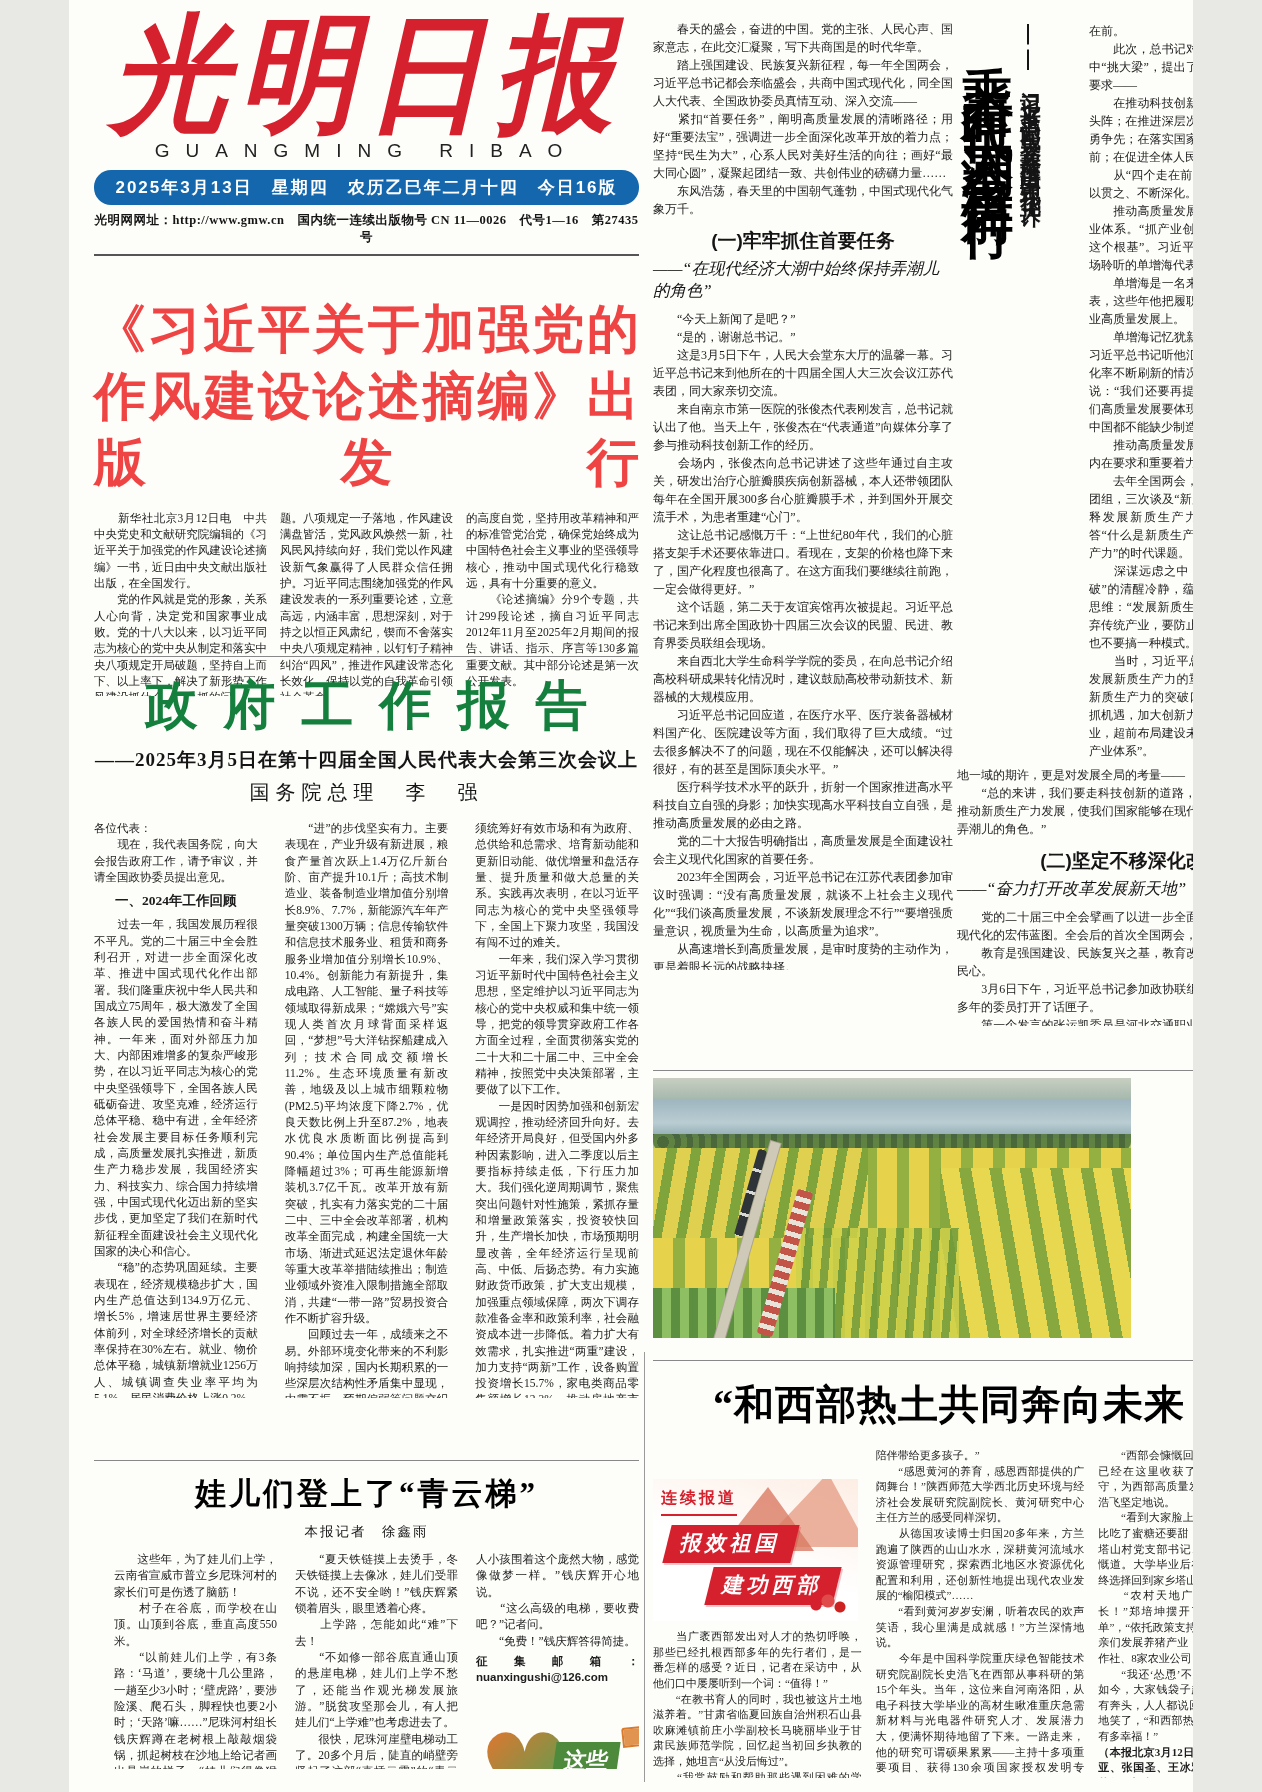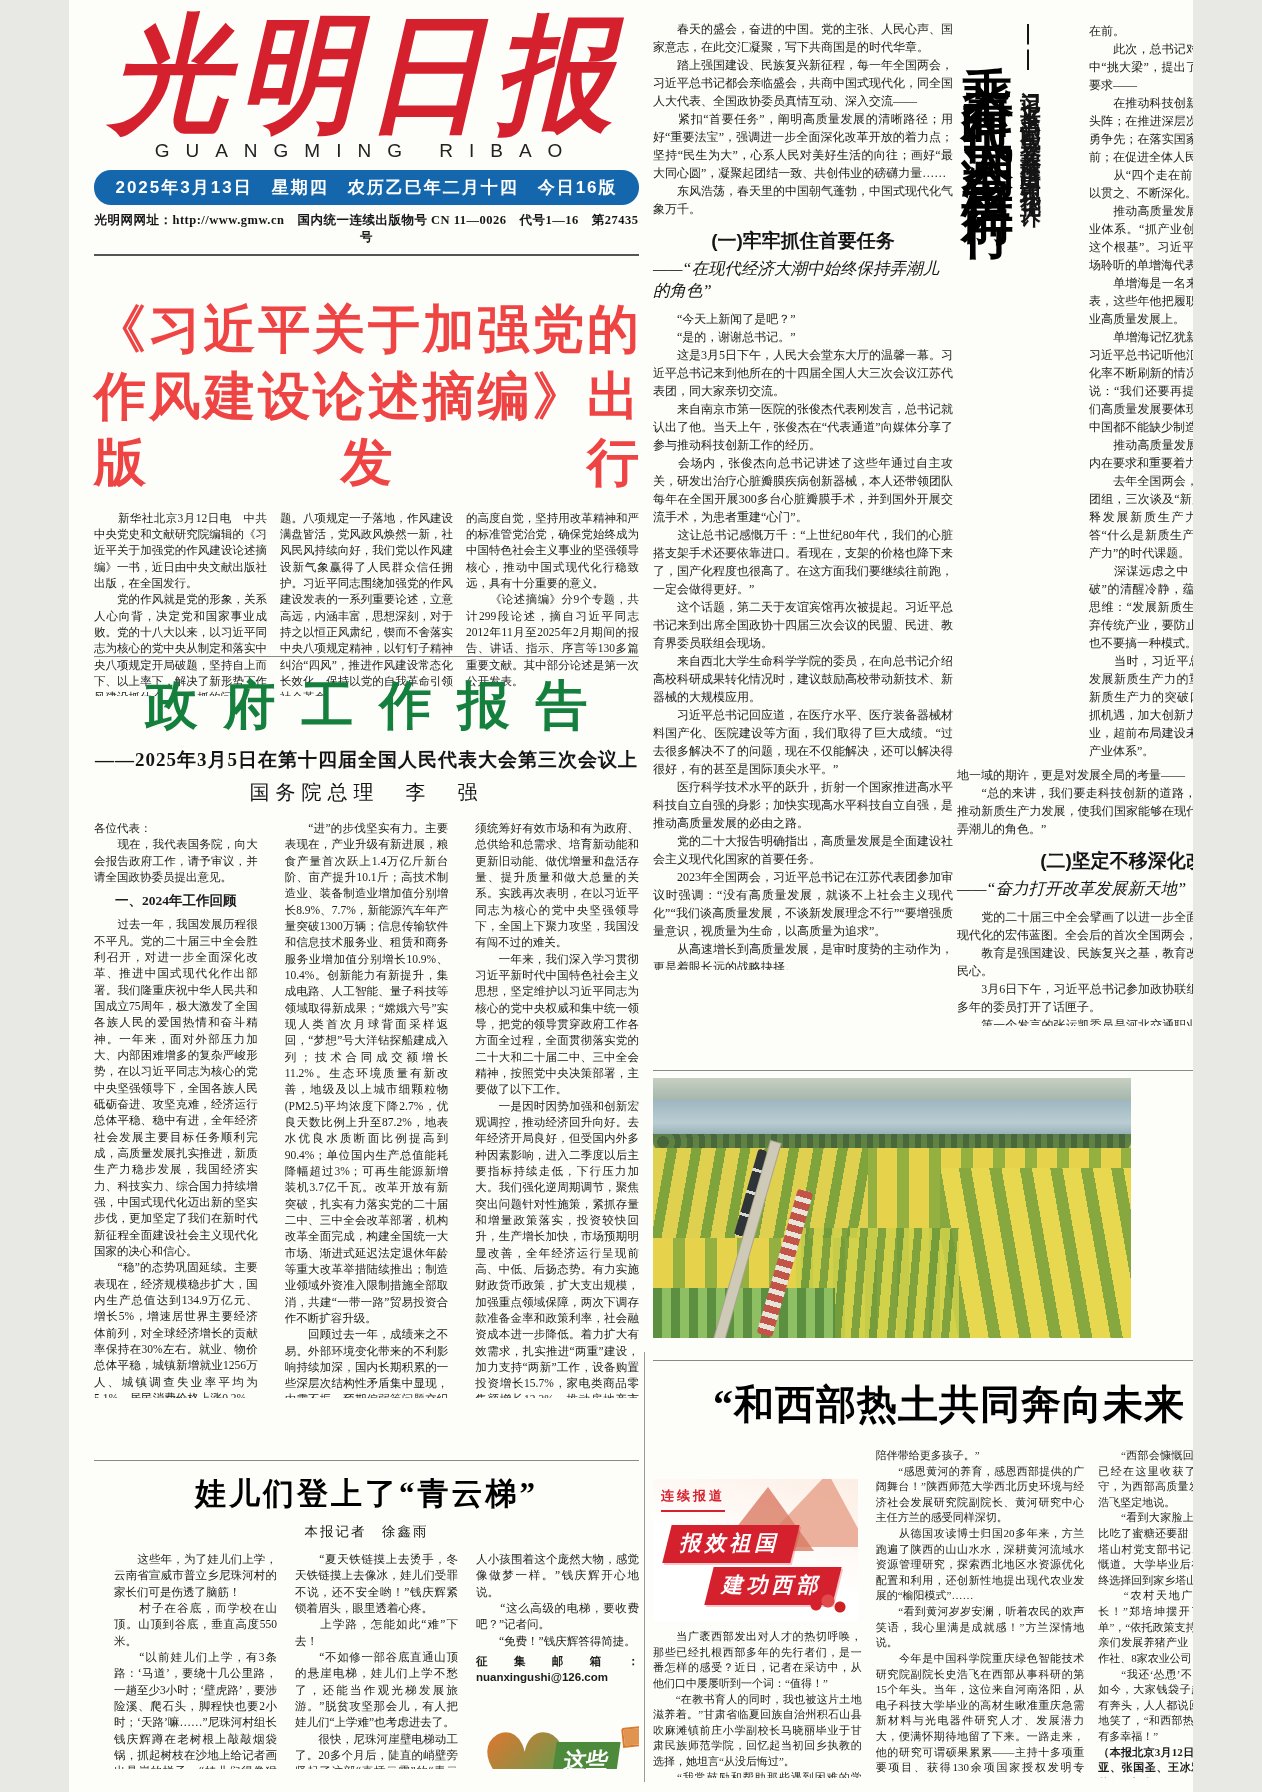--- a/index.html
+++ b/index.html
@@ -119,21 +119,21 @@
   
   .badge{position:relative;width:205px;height:142px;margin-bottom:8px;
       background:linear-gradient(200deg,#fdeee4 0%,#fff 55%);overflow:hidden;}
   .badge-mt1{position:absolute;right:-10px;top:-6px;width:0;height:0;
       border-left:70px solid transparent;border-right:40px solid transparent;
       border-bottom:74px solid #e8a58d;opacity:.85;}
   .badge-mt2{position:absolute;right:44px;top:8px;width:0;height:0;
       border-left:50px solid transparent;border-right:46px solid transparent;
       border-bottom:64px solid #d97b63;opacity:.8;}
   .badge-tag{position:absolute;left:8px;top:8px;color:#d5212e;font-weight:900;
-      font-family:"Liberation Sans",sans-serif;font-size:13px;letter-spacing:3px;
+      font-family:"Liberation Sans",sans-serif;font-size:16px;letter-spacing:3px;
       border-bottom:2.5px solid #d5212e;padding-bottom:4px;}
   .badge-r1,.badge-r2{position:absolute;background:#d5212e;color:#fff;font-weight:900;
       font-size:21px;letter-spacing:4px;padding:4px 14px;transform:skew(-14deg);
       font-family:"Liberation Serif",serif;box-shadow:2px 2px 0 rgba(213,33,46,.25);}
   .badge-r1{left:14px;top:46px;}
   .badge-r2{left:56px;top:88px;}
   .badge-fl{position:absolute;right:10px;bottom:6px;width:40px;height:22px;
       background:radial-gradient(circle at 8px 12px,#d5212e 0 5px,transparent 6px),
                  radial-gradient(circle at 20px 8px,#e04a4a 0 6px,transparent 7px),
                  radial-gradient(circle at 32px 14px,#c22 0 5px,transparent 6px);}

